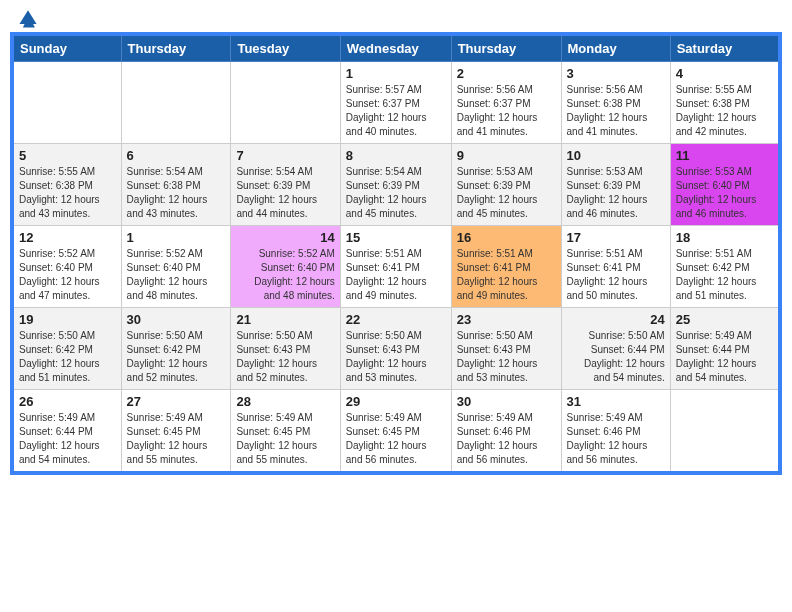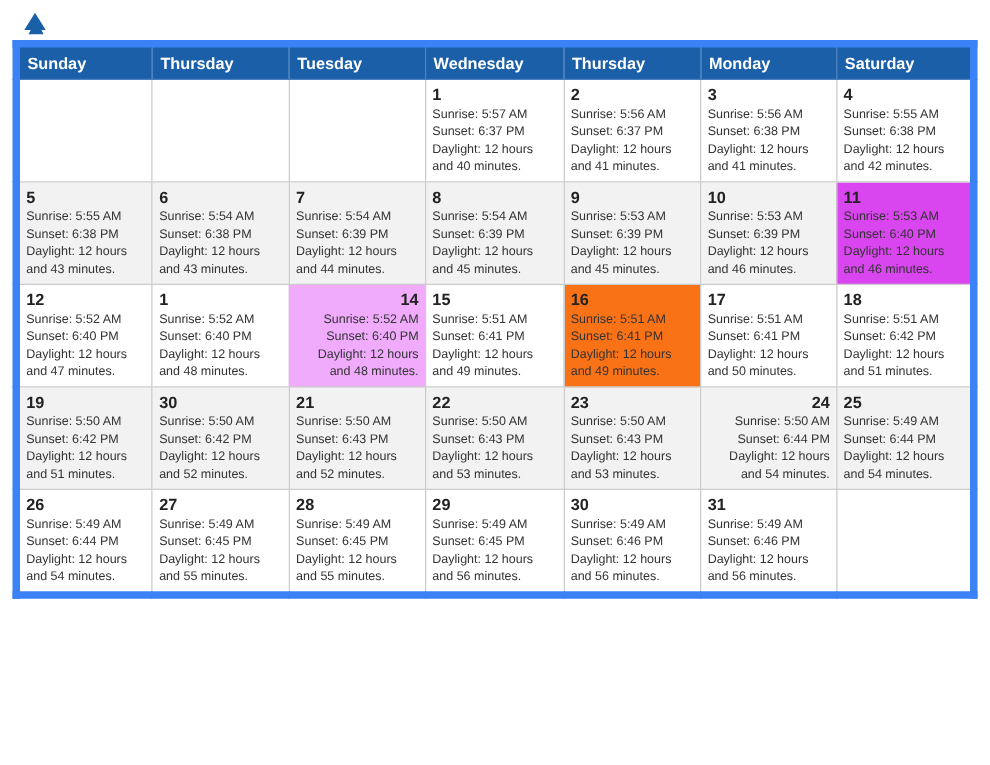--- a/index.html
+++ b/index.html
@@ -45,21 +45,21 @@
       font-weight: bold;
       color: #222;
     }
     .location-title {
       font-size: 15px;
       color: #444;
     }
     .calendar {
       width: 100%;
       border-collapse: collapse;
-      border: 6px solid #3b82f6;
+      border: 4px solid #3b82f6;
     }
     .calendar th {
       background-color: #1a5fa8;
       color: #fff;
       font-size: 13px;
       font-weight: bold;
       text-align: left;
       padding: 5px 6px;
       border: 1px solid #4a7fc0;
     }
@@ -191,21 +191,21 @@
           <div class="day-info">Sunrise: 5:52 AM<br>Sunset: 6:40 PM<br>Daylight: 12 hours<br>and 48 minutes.</div>
         </td>
         <td style="background: #f0abfc; text-align: right;">
           <span class="day-number">14</span>
           <div class="day-info">Sunrise: 5:52 AM<br>Sunset: 6:40 PM<br>Daylight: 12 hours<br>and 48 minutes.</div>
         </td>
         <td style="background: rgb(255, 255, 255);">
           <span class="day-number">15</span>
           <div class="day-info">Sunrise: 5:51 AM<br>Sunset: 6:41 PM<br>Daylight: 12 hours<br>and 49 minutes.</div>
         </td>
-        <td style="background: #f97316; margin-top: 16px;">
+        <td style="background: #fdba74; margin-top: 16px;">
           <span class="day-number">16</span>
           <div class="day-info">Sunrise: 5:51 AM<br>Sunset: 6:41 PM<br>Daylight: 12 hours<br>and 49 minutes.</div>
         </td>
         <td style="background: rgb(255, 255, 255);">
           <span class="day-number">17</span>
           <div class="day-info">Sunrise: 5:51 AM<br>Sunset: 6:41 PM<br>Daylight: 12 hours<br>and 50 minutes.</div>
         </td>
         <td style="background: rgb(255, 255, 255);">
           <span class="day-number">18</span>
           <div class="day-info">Sunrise: 5:51 AM<br>Sunset: 6:42 PM<br>Daylight: 12 hours<br>and 51 minutes.</div>

